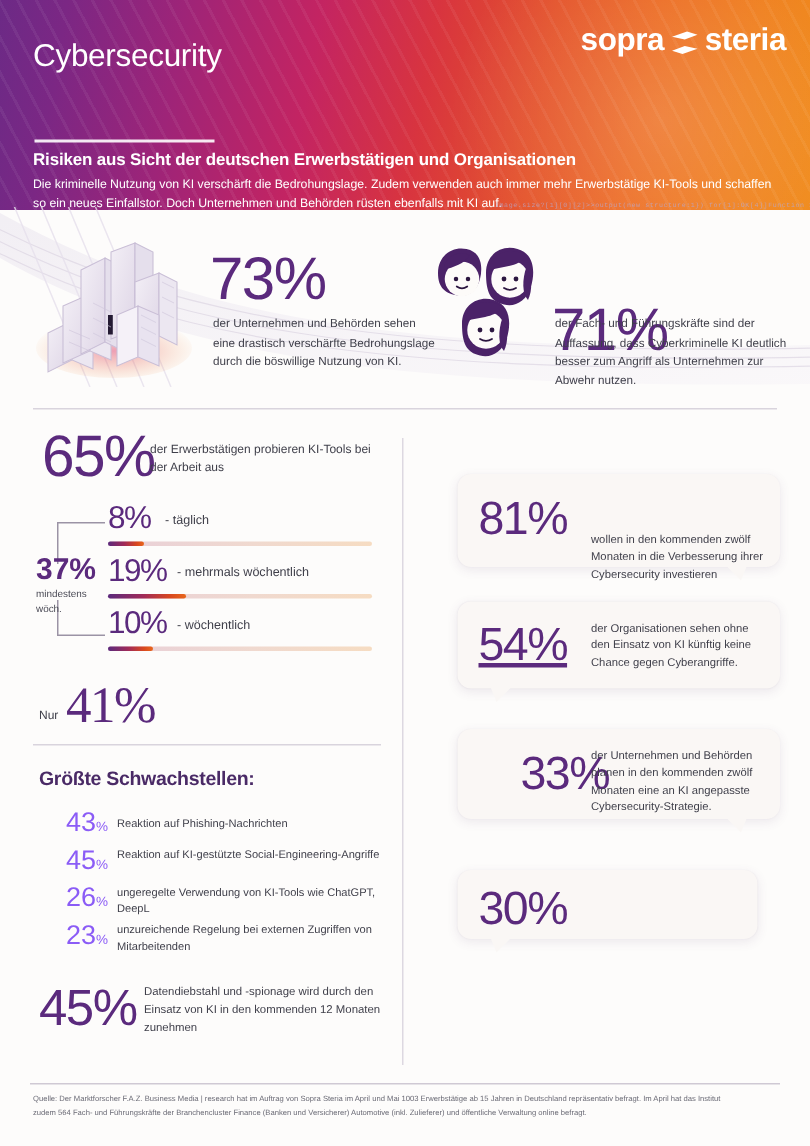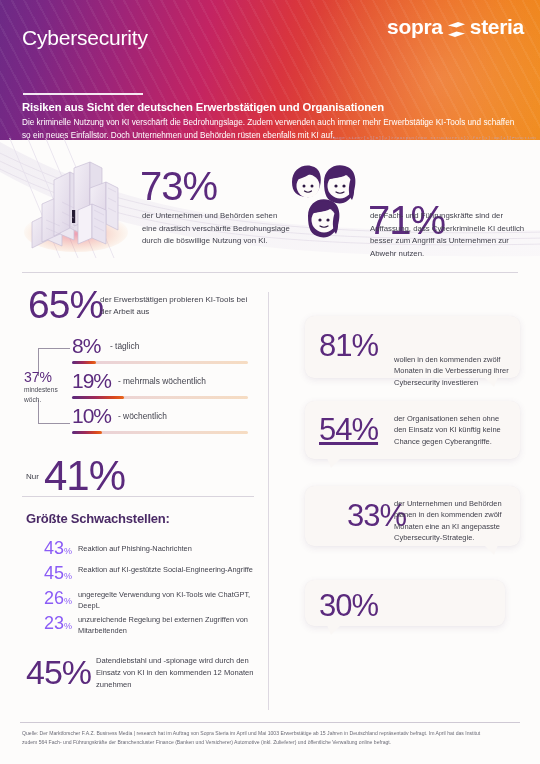--- a/index.html
+++ b/index.html
@@ -92,25 +92,25 @@
   .bar-lbl { position:absolute; font-size:8.4px; color:#3f3f4a; }
   .track { position:absolute; height:3.4px; border-radius:2px;
            background: linear-gradient(90deg,#e8cfd9 0%,#f0d9cf 55%,#f6dcc2 100%); }
   .fill { position:absolute; height:3.4px; border-radius:2px;
           background: linear-gradient(90deg,#5b2a7d 0%,#a02a58 45%,#d9481f 80%,#e8671c 100%); }
 
   .bracket { position:absolute; border-left:1px solid #9b93a5; }
   .bracket.top { border-top:1px solid #9b93a5; }
   .bracket.bot { border-bottom:1px solid #9b93a5; }
   .b37 { position:absolute; left:24px; top:369px; }
-  .b37-n { font-size:14px; color:#5b2a7d; font-weight:400; }
+  .b37-n { font-size:20px; color:#5b2a7d; font-weight:700; }
   .b37-s { font-size:6.6px; color:#4b4b56; line-height:1.35; margin-top:1px; }
 
   .s3-pre { position:absolute; left:26px; top:472px; font-size:8px; color:#3f3f4a; }
-  .s3-num { position:absolute; left:44px; top:452px; font-size:42px; }
+  .s3-num { position:absolute; left:44px; top:452px; font-size:34px;font-family:Liberation Serif, serif; }
   .s3-txt { position:absolute; left:104px; top:459px; width:160px; font-size:8px; line-height:1.55; }
 
   .s4-title { position:absolute; left:26px; top:511px; font-size:13px; font-weight:700; color:#4a2a66; letter-spacing:-0.2px; }
   .wlist { position:absolute; left:26px; top:538px; width:238px; }
   .wrow { position:relative; height:25px; }
   .w-num { position:absolute; left:18px; top:0; font-size:18px; color:#8b5cf6; font-weight:300; }
   .w-num .u { font-size:9px; }
   .w-txt { position:absolute; left:52px; top:2px; width:190px; font-size:7.4px; line-height:1.45; color:#3f3f4a; }
   .w-txt.one { top:6px; }
 

